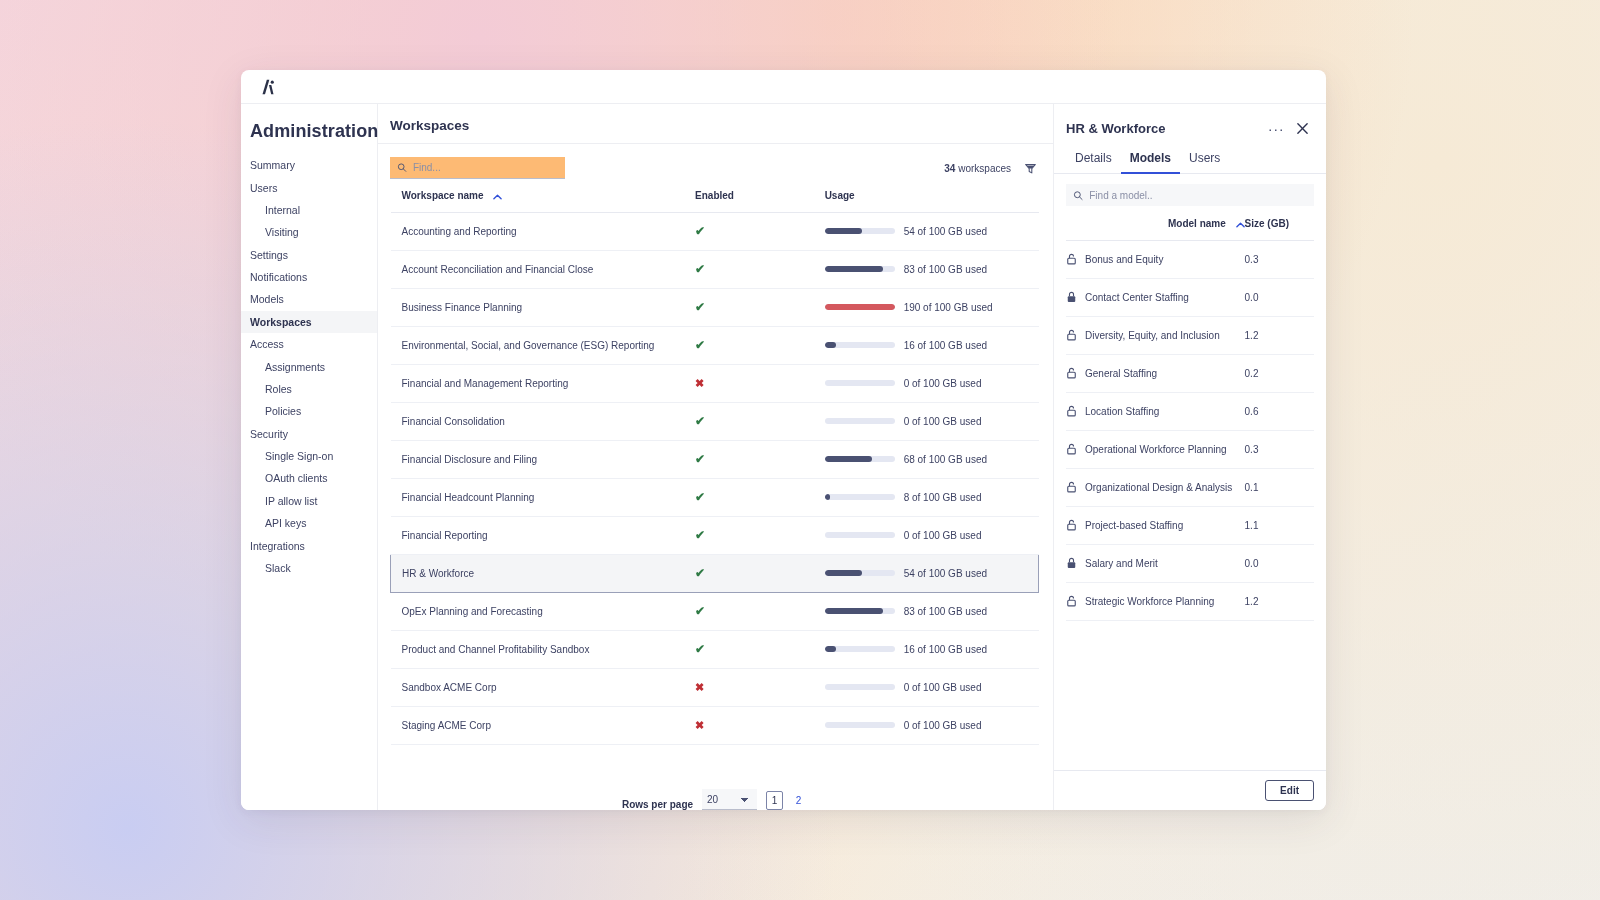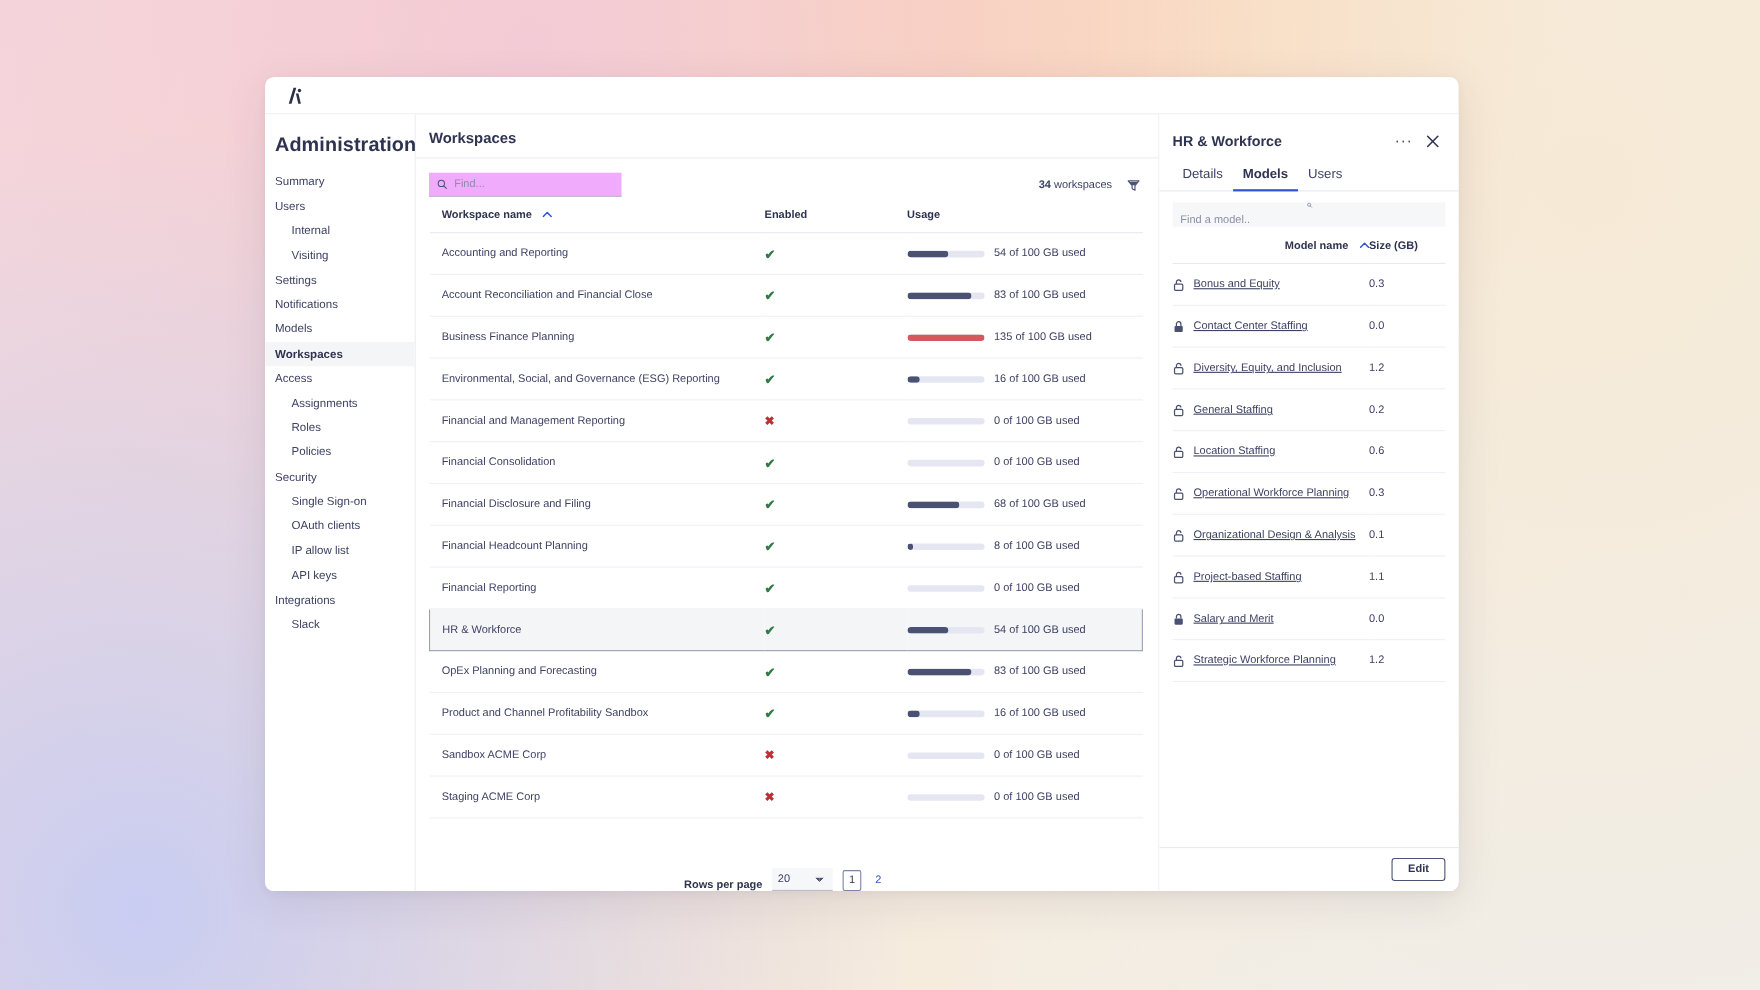--- a/index.html
+++ b/index.html
@@ -90,21 +90,21 @@
 
   .main-toolbar {
     padding: 13px 14px 0 12px;
     display: flex;
     align-items: center;
     gap: 10px;
   }
   .search-box {
     width: 175px;
     height: 22px;
-    background: #f0abfc;
+    background: #fdba74;
     border-bottom: 1.5px solid #b9bdcc;
     display: flex;
     align-items: center;
     gap: 6px;
     padding: 0 7px;
   }
   .search-box input {
     border: none; outline: none; background: transparent;
     font-family: inherit; font-size: 10px; color: #3d4263;
     width: 100%;
@@ -249,21 +249,20 @@
     margin-bottom: -1px;
   }
   .tab.active { color: #2e3350; font-weight: 600; border-bottom-color: #3250d8; }
 
   .panel-search {
     margin: 10px 12px 0 12px;
     height: 22px;
     background: #f6f7f9;
     display: flex; align-items: center; gap: 6px;
     padding: 0 7px;
-    flex-direction: column;
   }
   .panel-search input {
     border: none; outline: none; background: transparent;
     font-family: inherit; font-size: 10px; color: #3d4263; width: 100%;
   }
   .panel-search input::placeholder { color: #8a8fa6; }
 
   .models-wrap { flex: 1; min-height: 0; overflow: hidden; padding: 0 12px; }
   .mtbl { width: 100%; border-collapse: collapse; table-layout: fixed; }
   .mtbl th {
@@ -275,21 +274,21 @@
   }
   .mtbl th.m-size { text-align: left; }
   col.m-name { width: 72%; }
   col.m-size { width: 28%; }
   .mtbl td {
     font-size: 10px; color: #3d4263;
     height: 38px;
     border-bottom: 1px solid #eef0f5;
     vertical-align: middle;
   }
-  .model-cell { display: flex; align-items: center; gap: 8px; text-decoration: underline; }
+  .model-cell { display: flex; align-items: flex-end; gap: 8px; }
   .model-name { color: #3d4263; }
   tr.mrow { cursor: pointer; }
 
   .panel-footer {
     flex: 0 0 auto;
     border-top: 1px solid #e7e9f0;
     padding: 9px 12px;
     display: flex;
     justify-content: flex-end;
   }
@@ -415,21 +414,21 @@
                 </td>
               </tr>
               <tr class="row">
                 <td class="c-name">Business Finance Planning</td>
                 <td><span class="check">✔</span></td>
                 <td class="c-usage">
                   <div class="usage-cell">
                     <div class="bar">
                       <div class="fill over" style="width: 100%;"></div>
                     </div>
-                    <span class="usage-label">135 of 100 GB used</span>
+                    <span class="usage-label">190 of 100 GB used</span>
                   </div>
                 </td>
               </tr>
               <tr class="row">
                 <td class="c-name">Environmental, Social, and Governance (ESG) Reporting</td>
                 <td><span class="check">✔</span></td>
                 <td class="c-usage">
                   <div class="usage-cell">
                     <div class="bar">
                       <div class="fill" style="width: 16%;"></div>

